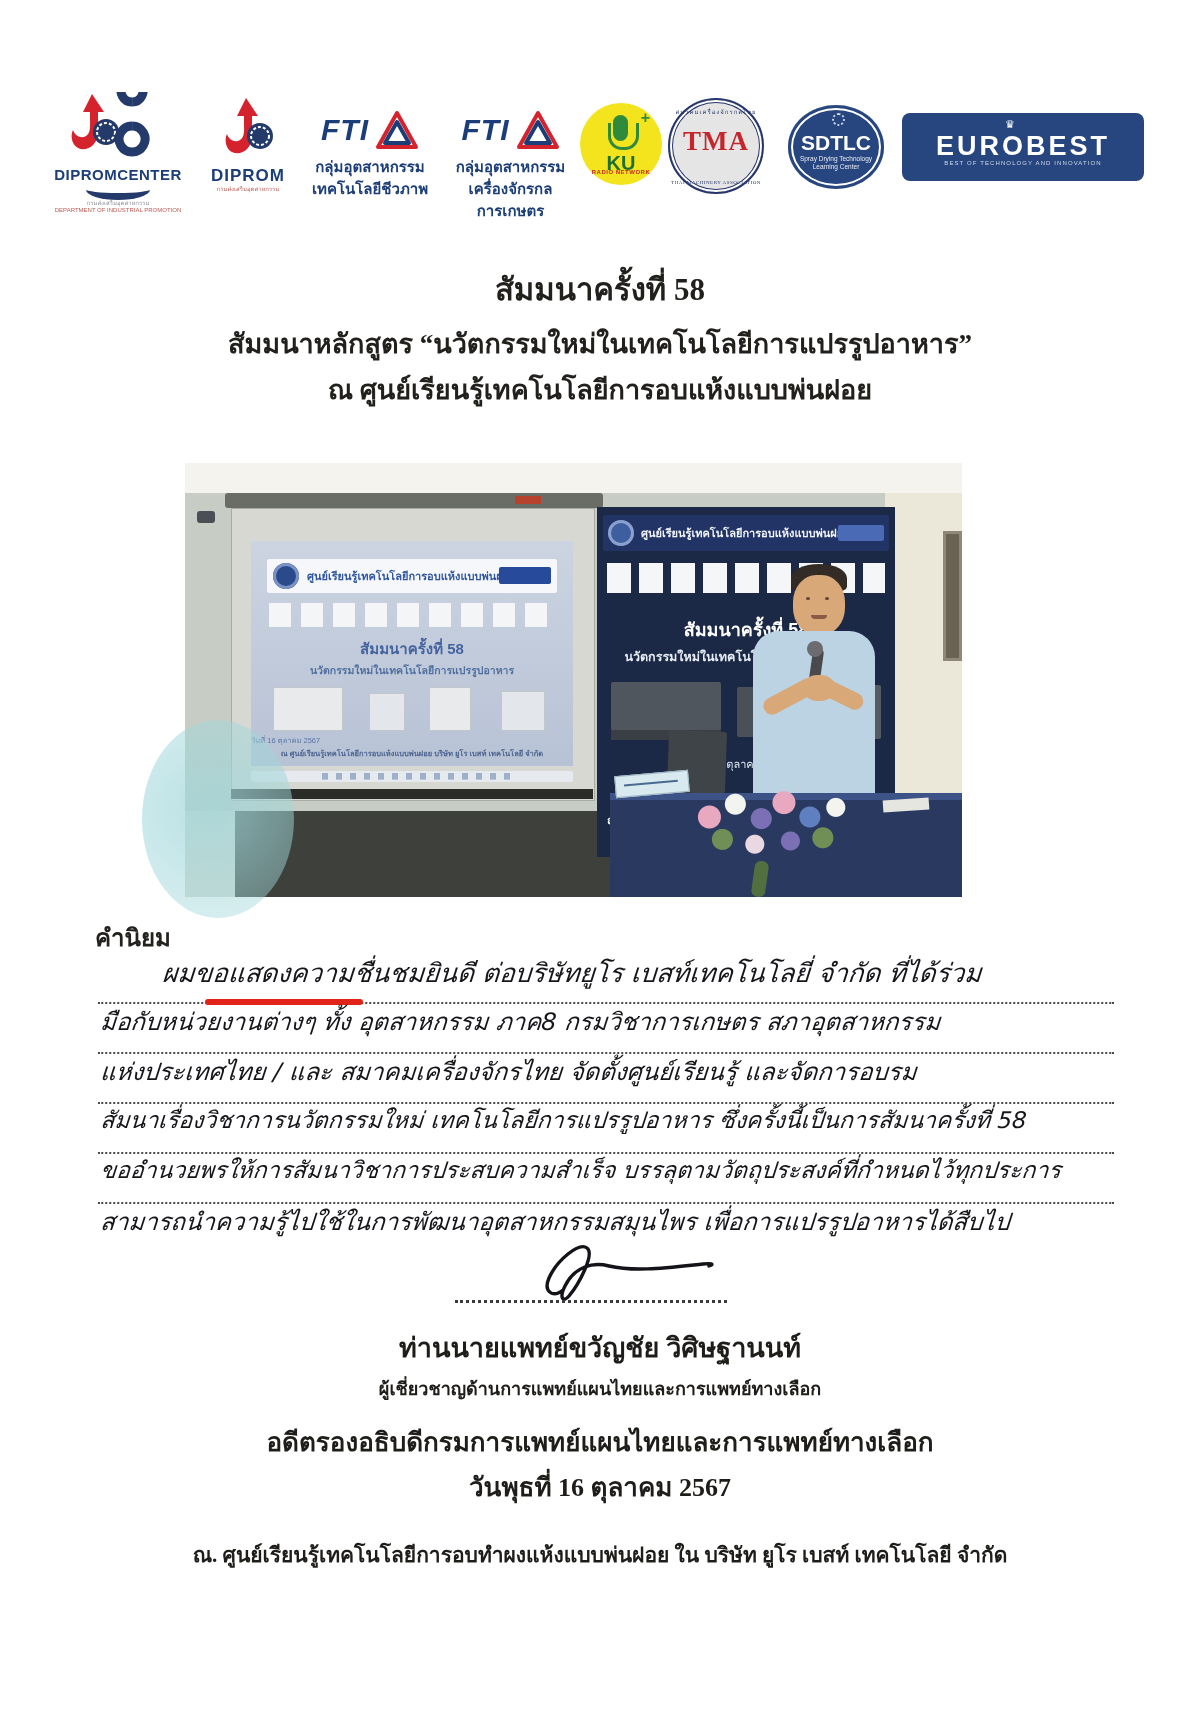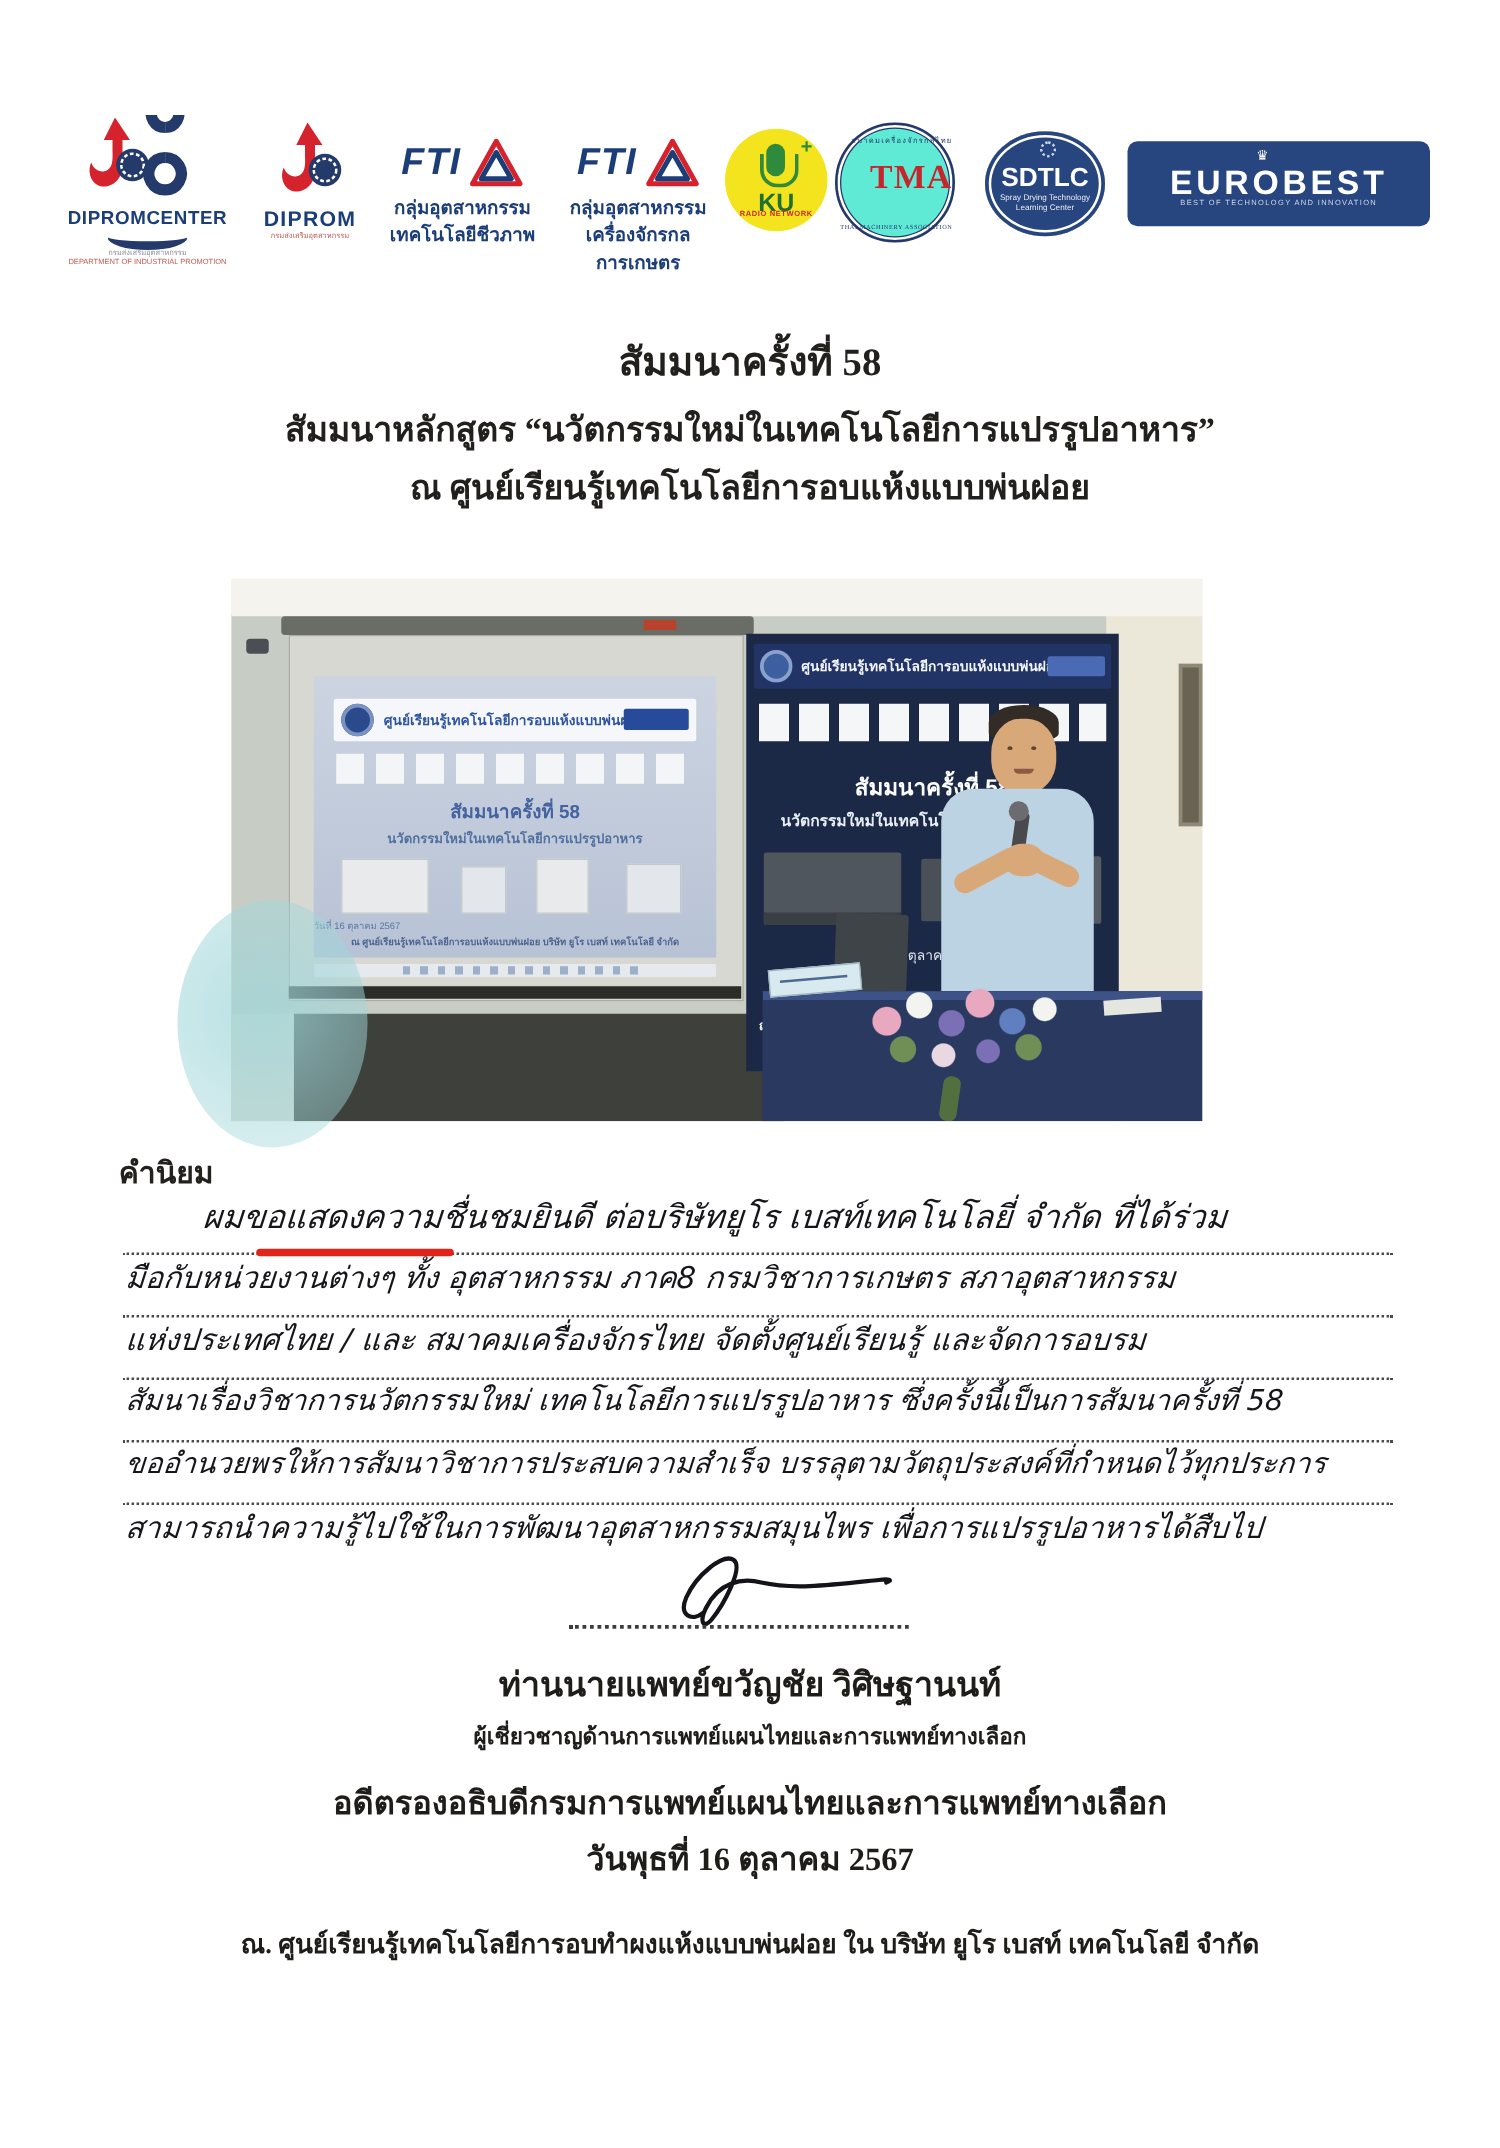--- a/index.html
+++ b/index.html
@@ -20,21 +20,21 @@
   .fti-txt{font-family:"Liberation Sans",sans-serif;font-style:italic;font-weight:900;font-size:30px;color:#1c3e78;letter-spacing:1px;}
   .fti-lines{font-family:"Liberation Sans",sans-serif;font-weight:bold;color:#1c3e78;font-size:15px;line-height:22px;margin-top:6px;}
   
   #ku-circle{width:82px;height:82px;border-radius:50%;background:#f4e41e;position:relative;margin:0 auto;}
   .ku-mic{position:absolute;left:33px;top:12px;width:15px;height:26px;border-radius:8px;background:#2f8a3c;}
   .ku-arc{position:absolute;left:28px;top:20px;width:25px;height:24px;border:3px solid #2f8a3c;border-top:none;border-radius:0 0 14px 14px;}
   .ku-plus{position:absolute;right:12px;top:6px;color:#2f8a3c;font-weight:900;font-size:16px;font-family:"Liberation Sans",sans-serif;}
   .ku-label{position:absolute;left:0;width:82px;top:49px;color:#1e7030;font-weight:900;font-size:20px;font-family:"Liberation Sans",sans-serif;}
   .ku-sub{position:absolute;left:0;width:82px;top:66px;color:#c62a27;font-weight:bold;font-size:6px;letter-spacing:.5px;font-family:"Liberation Sans",sans-serif;}
   
-  #tma-circle{width:92px;height:92px;border-radius:50%;background:#5eead4;border:2px solid #27356b;position:relative;margin:0 auto;box-shadow:inset 0 0 0 2px #fff,inset 0 0 0 3px #27356b;text-align:right;}
+  #tma-circle{width:92px;height:92px;border-radius:50%;background:#e5e5e5;border:2px solid #27356b;position:relative;margin:0 auto;box-shadow:inset 0 0 0 2px #fff,inset 0 0 0 3px #27356b;}
   .tma-top{position:absolute;top:7px;left:0;width:100%;font-size:6px;color:#27356b;letter-spacing:1px;}
   .tma-label{position:absolute;top:26px;left:0;width:100%;font-size:27px;font-weight:900;color:#c6252c;font-family:"Liberation Serif",serif;letter-spacing:1px;}
   .tma-bot{position:absolute;bottom:7px;left:0;width:100%;font-size:5px;color:#27356b;letter-spacing:.5px;}
   
   #sdtlc-oval{width:96px;height:84px;border-radius:50%;background:#27457e;position:relative;margin:0 auto;box-shadow:inset 0 0 0 3px #27457e,inset 0 0 0 5px #ffffff;}
   .sdtlc-gear{position:absolute;top:8px;left:44px;width:9px;height:9px;border-radius:50%;border:2px dotted #cdd6e8;}
   .sdtlc-label{position:absolute;top:26px;left:0;width:100%;color:#fff;font-weight:900;font-size:21px;font-family:"Liberation Sans",sans-serif;}
   .sdtlc-sub{position:absolute;top:50px;left:0;width:100%;color:#e8edf6;font-size:6.5px;line-height:8px;font-family:"Liberation Sans",sans-serif;}
   
   #eb-box{width:242px;height:68px;border-radius:8px;background:#27457e;position:relative;margin:0 auto;}

